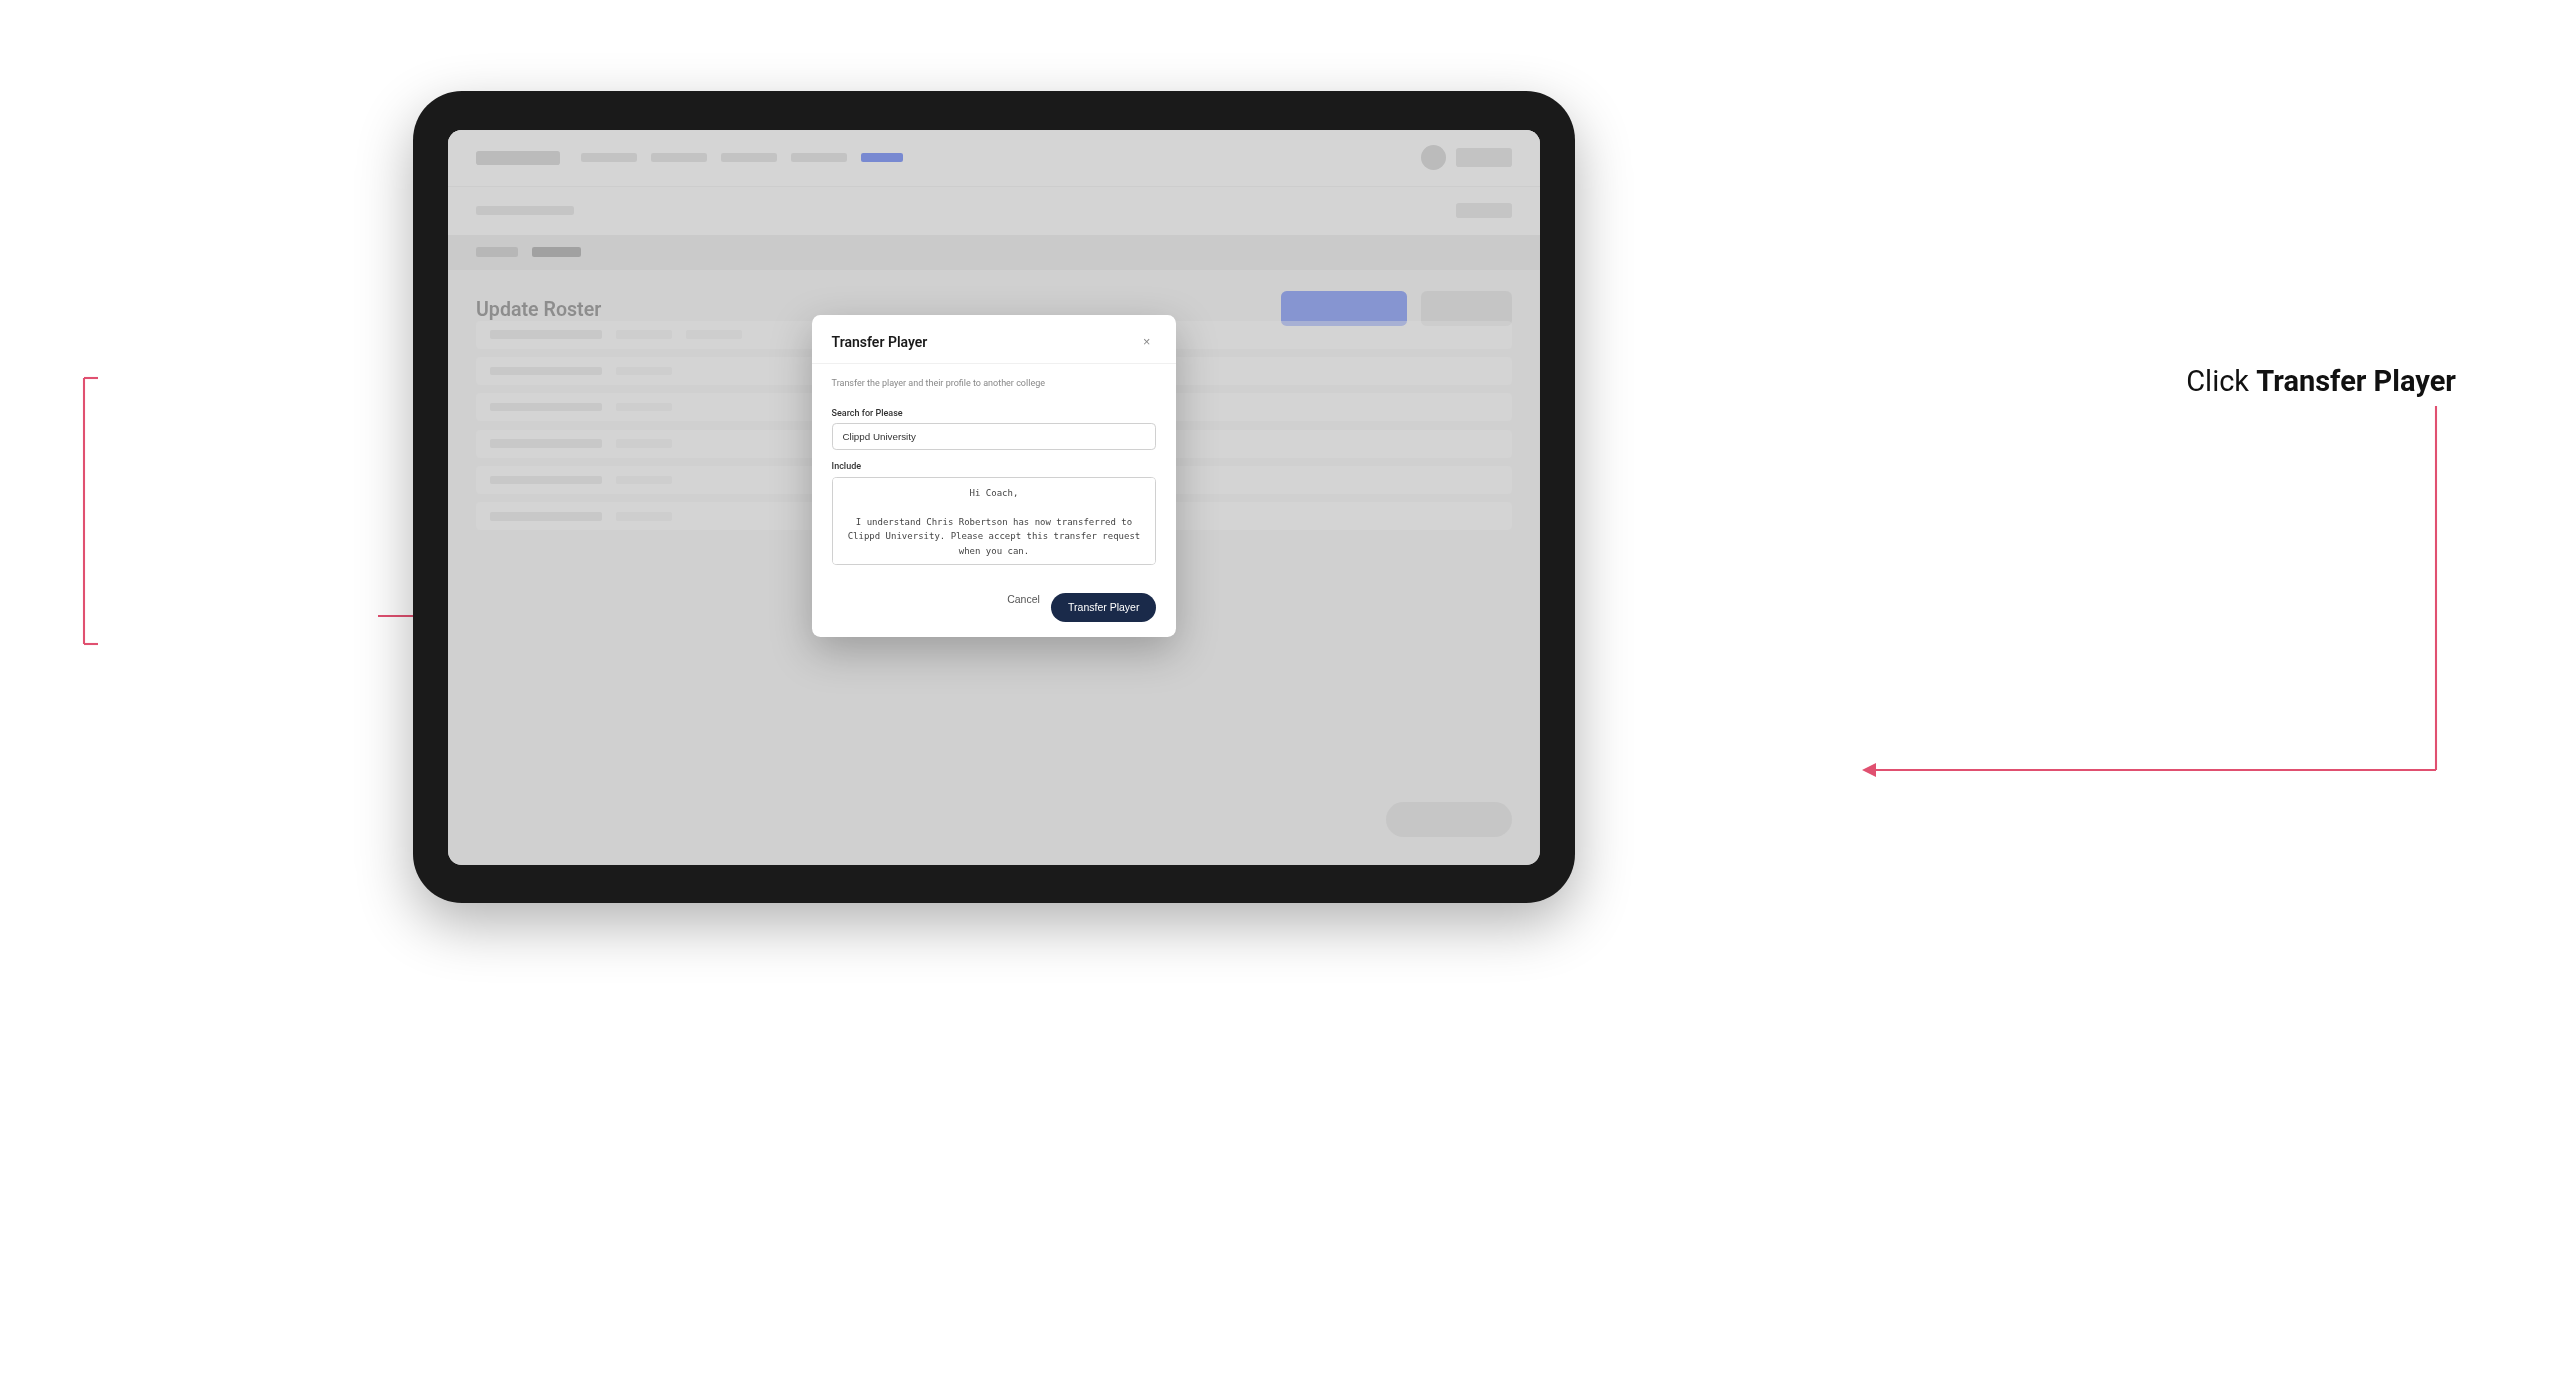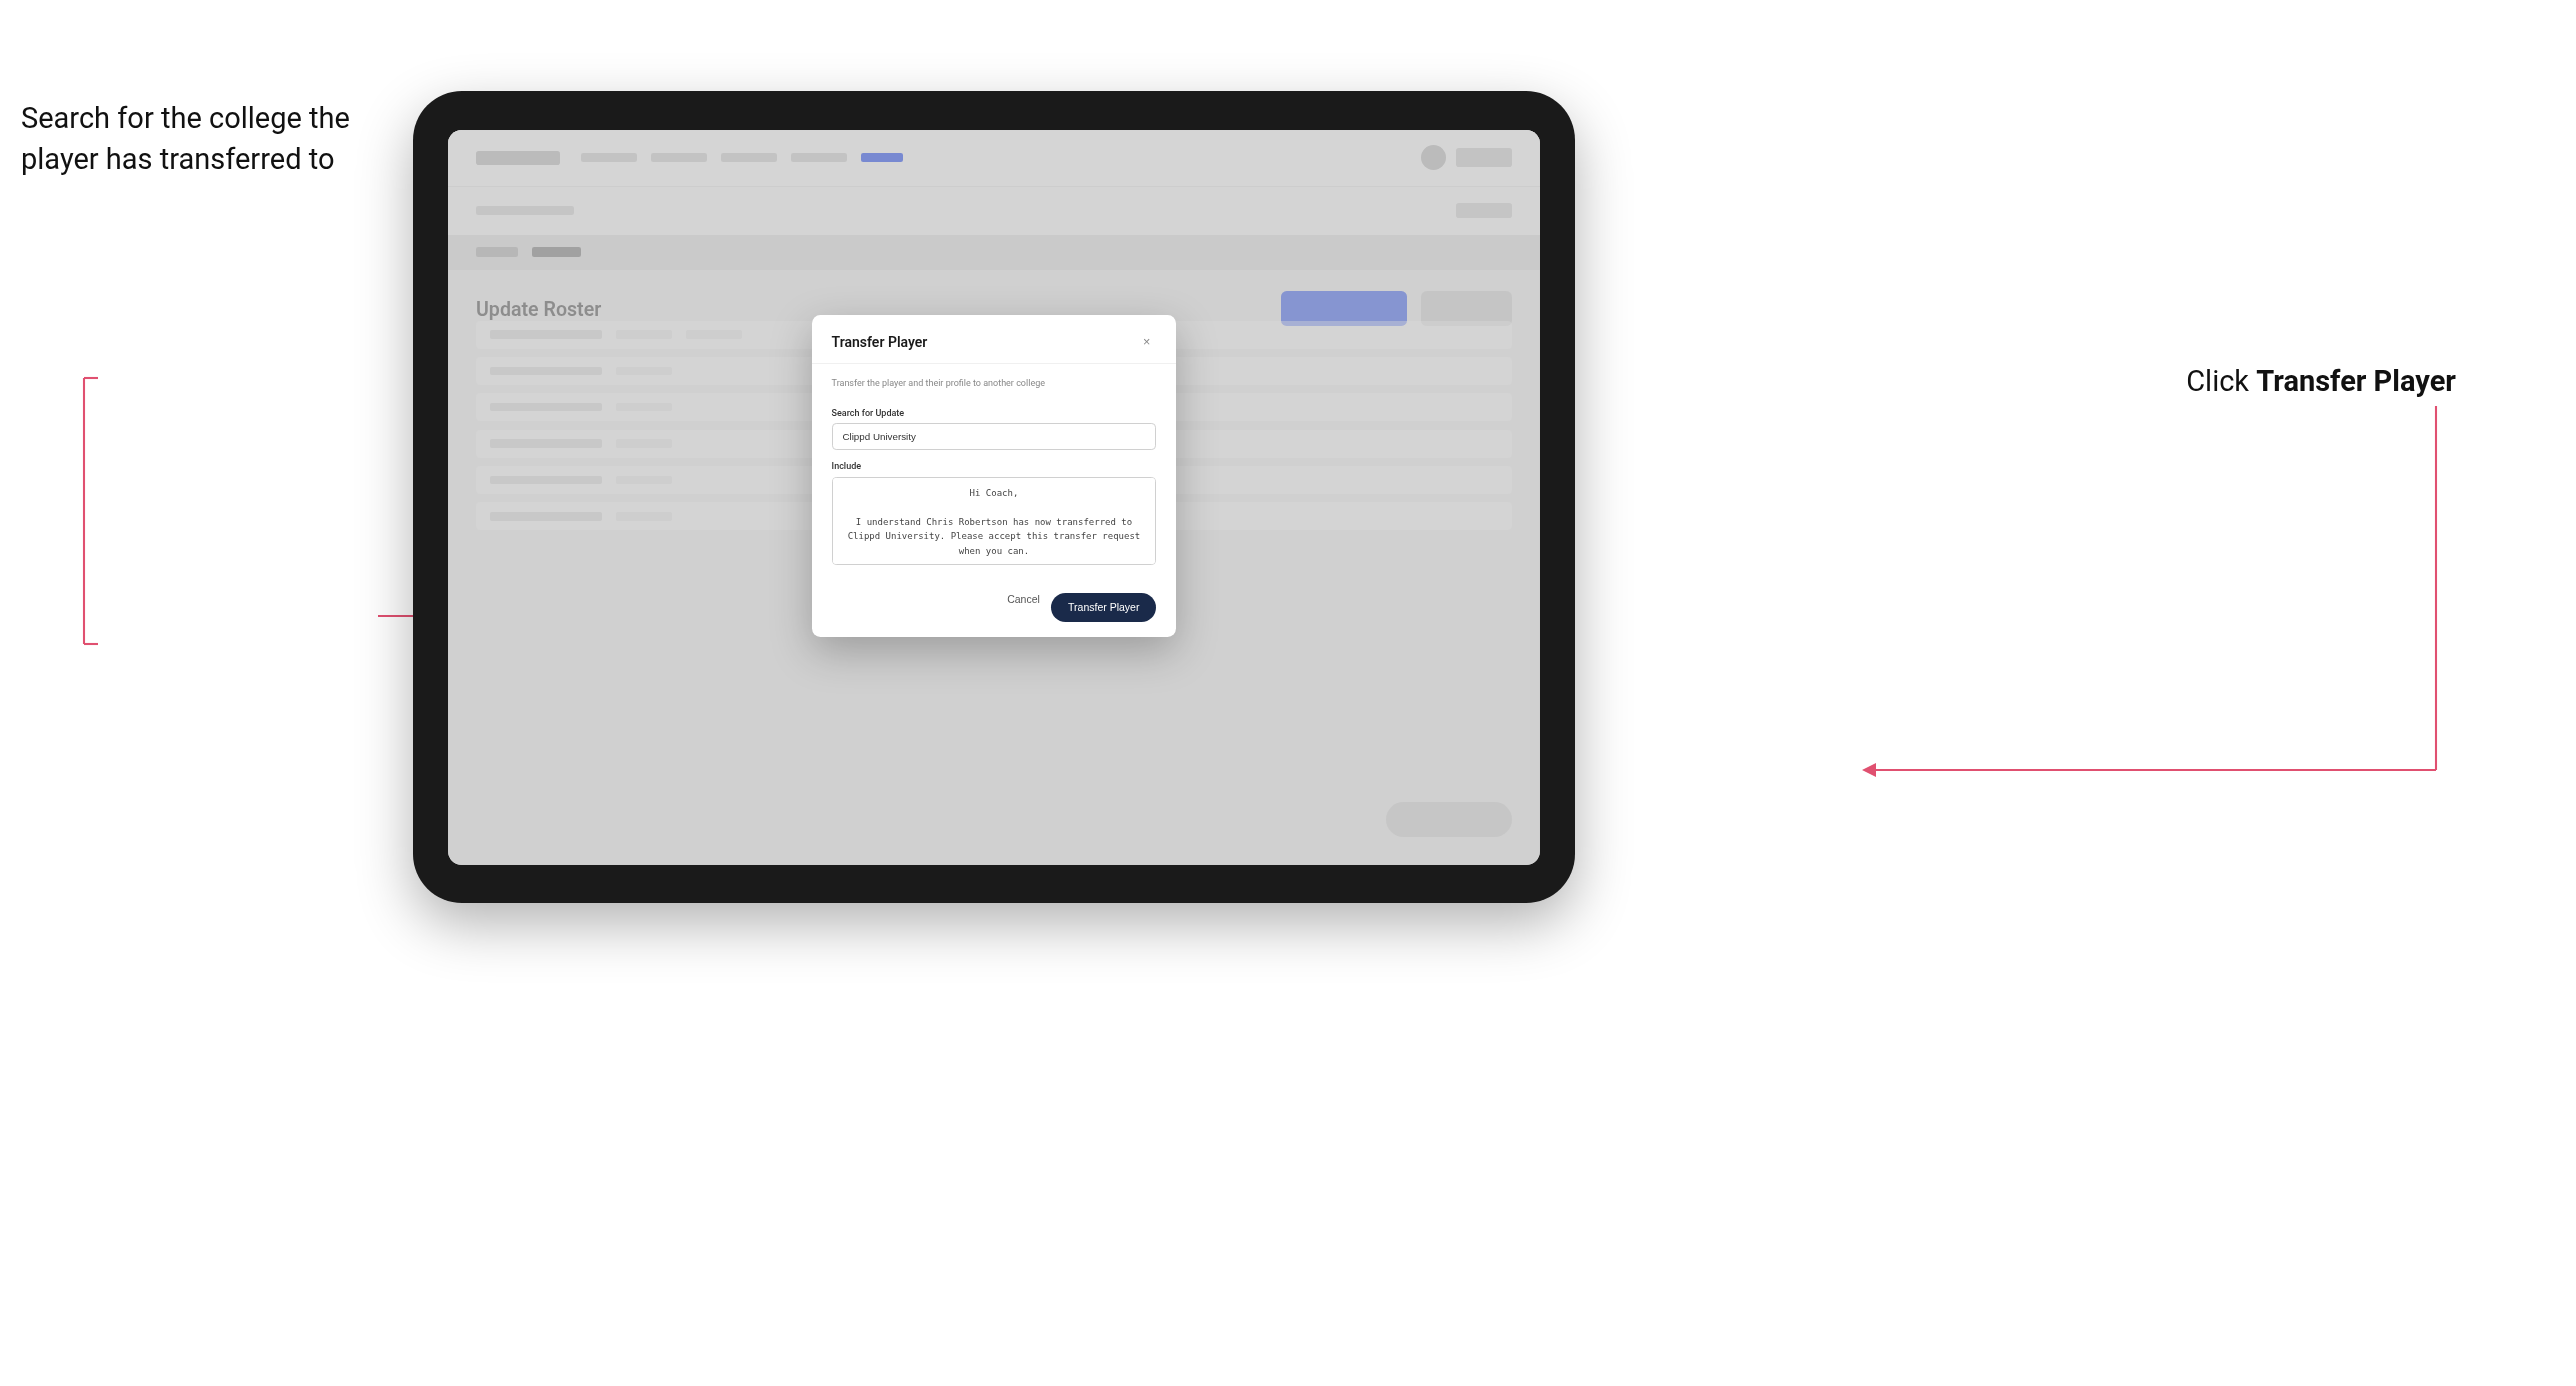--- a/index.html
+++ b/index.html
@@ -356,23 +356,20 @@
       border-radius: 17.5px;
       font-size: 10.5px;
       font-weight: 500;
       cursor: pointer;
     }
   </style>
 </head>
 <body>
 
 <div class="annotation-left">
-  <div class="block1">
-    <span>Search for the college the player has transferred to</span>
-  </div>
 </div>
 
 <div class="annotation-right">
   <span>Click </span><strong>Transfer Player</strong>
 </div>
 
 <svg class="arrow-svg" viewBox="0 0 3680 1980" width="2576" height="1386">
 
   <line x1="540" y1="880" x2="1130" y2="880" stroke="#e05070" stroke-width="3"></line>
   <polygon points="1130,870 1150,880 1130,890" fill="#e05070"></polygon>
@@ -461,21 +458,21 @@
         <div class="dialog-header">
           <span class="dialog-title">Transfer Player</span>
           <button class="dialog-close">
             <span>×</span>
           </button>
         </div>
 
         <div class="dialog-body">
           <p class="dialog-subtitle">Transfer the player and their profile to another college</p>
 
-          <label class="form-label">Search for Update</label>
+          <label class="form-label">Search for Please</label>
           <input class="form-input" type="text" value="Clippd University" style="">
 
           <label class="form-label">Include</label>
           <textarea class="form-textarea" style="">Hi Coach,
 
 I understand Chris Robertson has now transferred to Clippd University. Please accept this transfer request when you can.</textarea>
         </div>
 
         <div class="dialog-footer">
           <button class="btn-cancel">Cancel</button>

